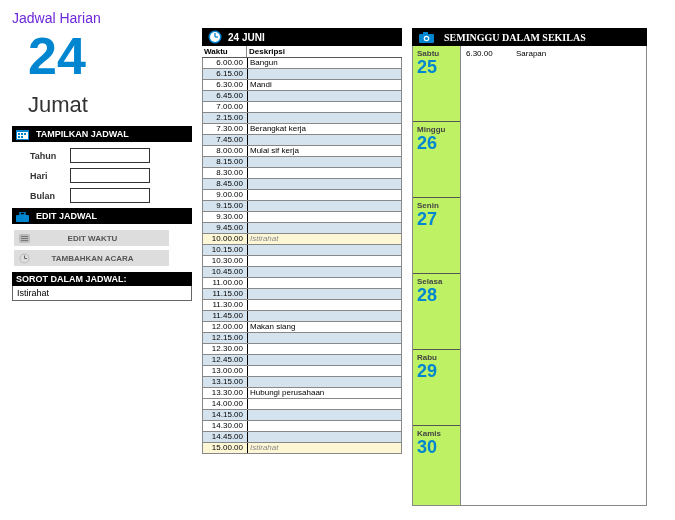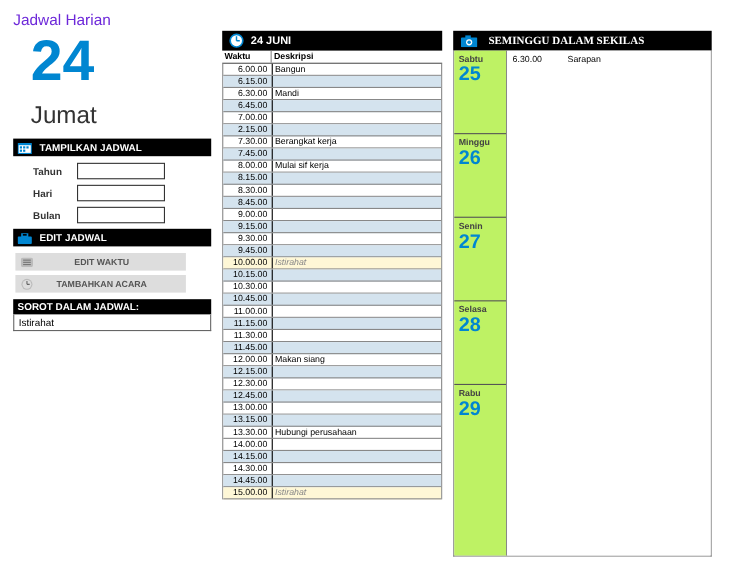--- a/index.html
+++ b/index.html
@@ -328,20 +328,24 @@
             <div class="wd-num">27</div>
           </div>
           <div class="wd">
             <div class="wd-name">Selasa</div>
             <div class="wd-num">28</div>
           </div>
           <div class="wd">
             <div class="wd-name">Rabu</div>
             <div class="wd-num">29</div>
           </div>
+          <div class="wd">
+            <div class="wd-name">Kamis</div>
+            <div class="wd-num">30</div>
+          </div>
         </div>
       <div class="week-events">
         <div class="we-row">
           <span class="we-t">6.30.00</span>
           <span class="we-d">Sarapan</span>
         </div>
       </div>
     </div>
   </div>
 

